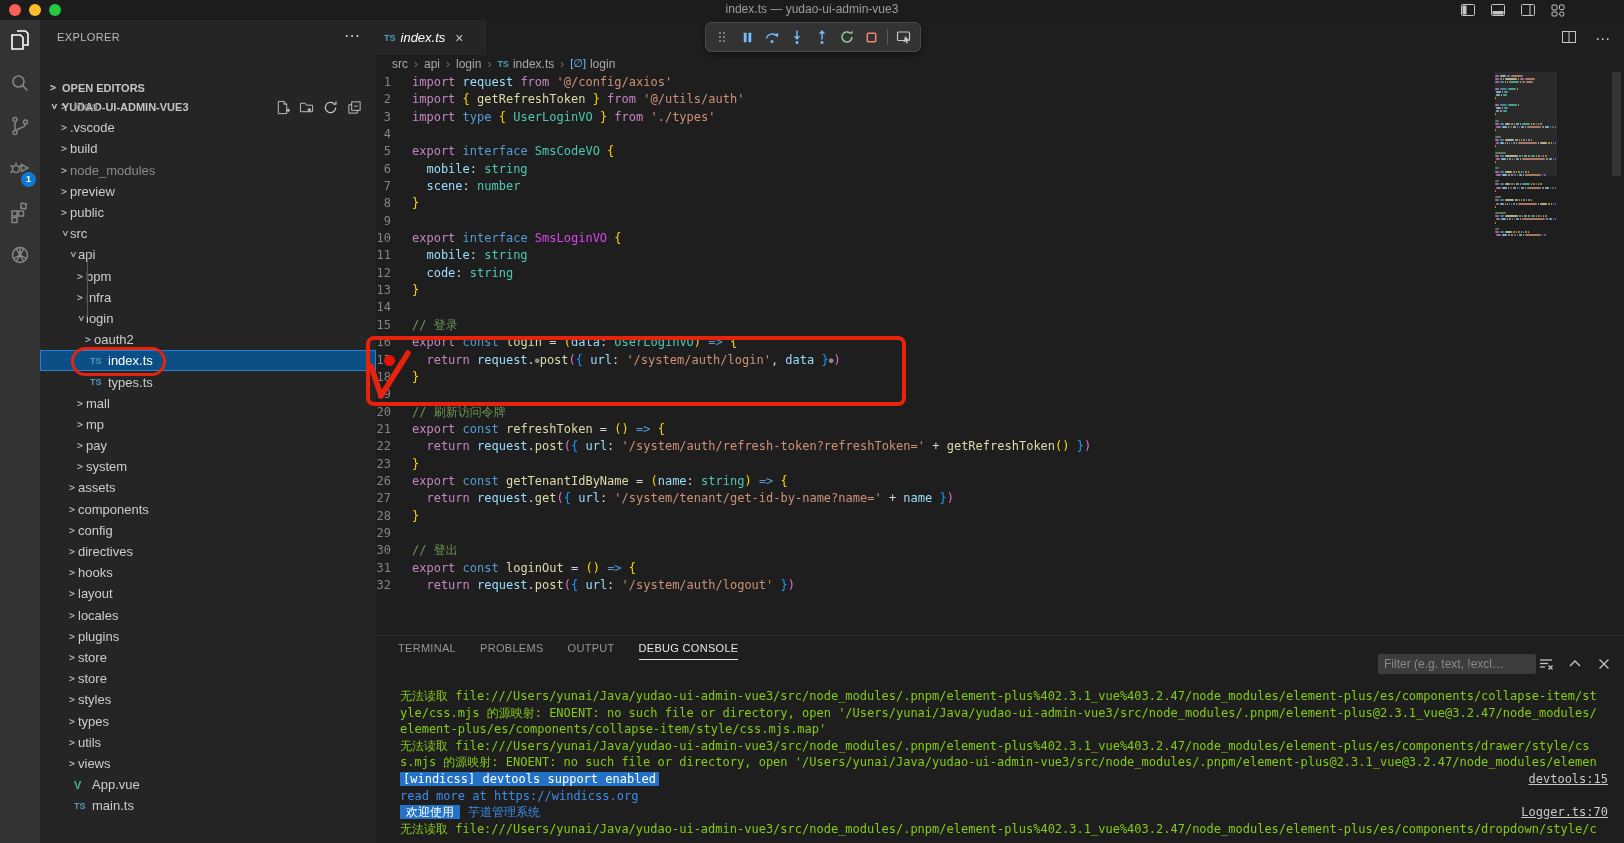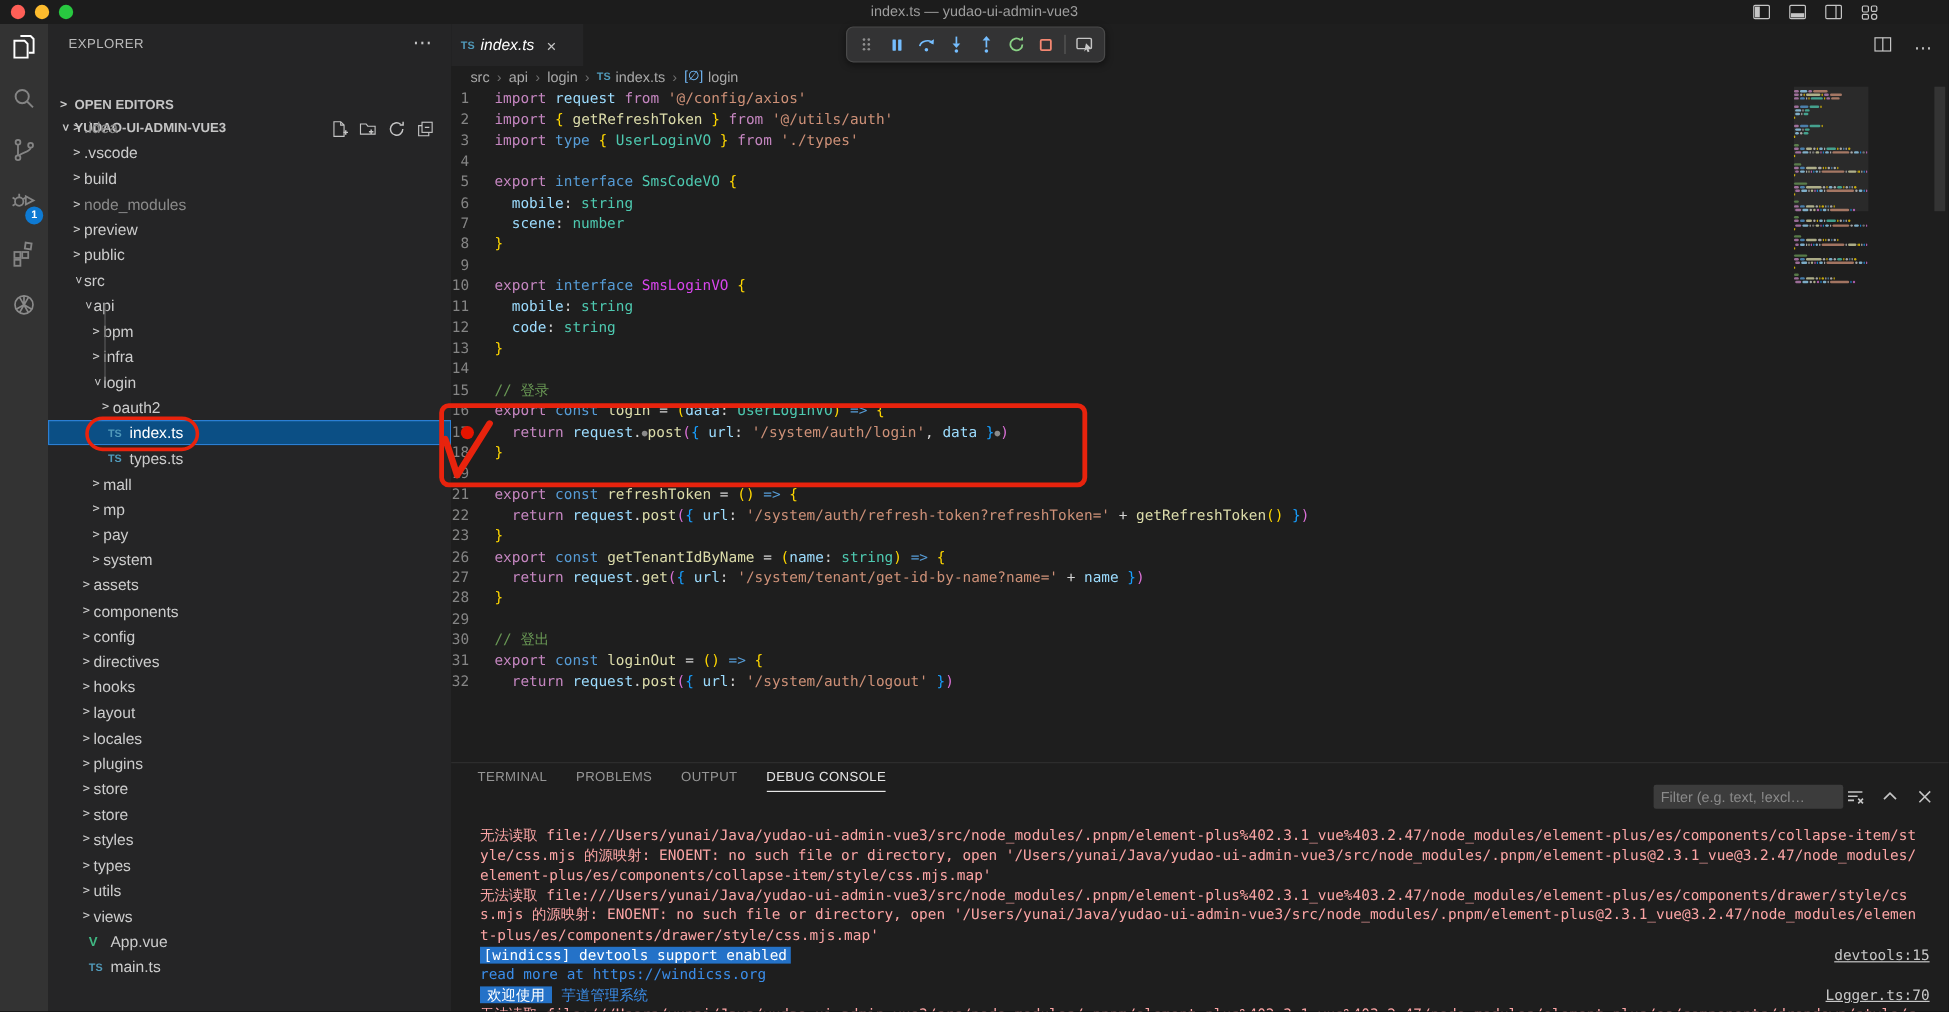--- a/index.html
+++ b/index.html
@@ -92,21 +92,21 @@
   .ptab { font-size:11px; letter-spacing:.3px; color:#969696; padding-bottom:5px; cursor:pointer; }
   .ptab.active { color:#e7e7e7; border-bottom:1px solid #e7e7e7; }
   .pfilter { position:absolute; right:88px; top:18px; width:158px; height:20px; background:#3c3c3c; border:none;
     border-radius:2px; color:#bbbbbb; font-size:12px; padding:0 6px; outline:none; }
   .pfilter::placeholder { color:#8a8a8a; }
   .picons { position:absolute; right:12px; top:20px; display:flex; gap:13px; align-items:center; }
   .picons svg, .picons span { cursor:pointer; }
   #console { position:absolute; left:0; top:44px; width:100%; height:164px; overflow:hidden;
     font-family:"DejaVu Sans Mono","Liberation Mono",monospace; font-size:12px; }
   .crow { position:relative; height:16.6px; line-height:16.6px; white-space:pre; padding-left:24px; }
-  .crow.err { color:#fca5a5; }
+  .crow.err { color:#84cc16; }
   .crow.lnk { color:#3b8eea; }
   .hl-blue { background:#2472c8; color:#ffffff; padding:0 3px; }
   .badge-blue { background:#2472c8; color:#ffffff; padding:0 6px; margin-right:8px; }
   .welcome-txt { color:#3b8eea; }
   .srclink { position:absolute; right:16px; top:0; color:#c8c8c8; text-decoration:underline; cursor:pointer; }
 
   
   .anno { position:absolute; z-index:60; pointer-events:none; }
   .anno-box { left:366px; top:336px; width:540px; height:70px; border:4px solid #e8230d; border-radius:8px; }
   .anno-oval { left:71px; top:347px; width:95px; height:29px; border:3px solid #e8230d; border-radius:15px; }
@@ -482,20 +482,21 @@
           <div class="cl"><span class="ln">10</span><span style="color: rgb(197, 134, 192);">export</span><span style="color: rgb(86, 156, 214);"> interface</span><span style="color: #d946ef;"> SmsLoginVO </span><span style="color: rgb(255, 215, 0);">{</span></div>
           <div class="cl"><span class="ln">11</span><span style="color: rgb(156, 220, 254);">  mobile</span><span style="color: rgb(212, 212, 212);">: </span><span style="color: rgb(78, 201, 176);">string</span></div>
           <div class="cl"><span class="ln">12</span><span style="color: rgb(156, 220, 254);">  code</span><span style="color: rgb(212, 212, 212);">: </span><span style="color: rgb(78, 201, 176);">string</span></div>
           <div class="cl"><span class="ln">13</span><span style="color: rgb(255, 215, 0);">}</span></div>
           <div class="cl"><span class="ln">14</span></div>
           <div class="cl"><span class="ln">15</span><span style="color: rgb(106, 153, 85);">// 登录</span></div>
           <div class="cl"><span class="ln">16</span><span style="color: rgb(197, 134, 192);">export</span><span style="color: rgb(86, 156, 214);"> const</span><span style="color: rgb(220, 220, 170);"> login</span><span style="color: rgb(212, 212, 212);"> = </span><span style="color: rgb(255, 215, 0);">(</span><span style="color: rgb(156, 220, 254);">data</span><span style="color: rgb(212, 212, 212);">: </span><span style="color: rgb(78, 201, 176);">UserLoginVO</span><span style="color: rgb(255, 215, 0);">)</span><span style="color: rgb(212, 212, 212);"> </span><span style="color: rgb(86, 156, 214);">=&gt;</span><span style="color: rgb(212, 212, 212);"> </span><span style="color: rgb(255, 215, 0);">{</span></div>
           <div class="cl"><span class="ln">17</span><span class="bp" style="background: rgb(229, 20, 0);"></span><span style="color: rgb(197, 134, 192);">  return</span><span style="color: rgb(156, 220, 254);"> request</span><span style="color: rgb(212, 212, 212);">.</span><span class="inline-dot" style="color: rgb(138, 138, 138);">●</span><span style="color: rgb(220, 220, 170);">post</span><span style="color: rgb(218, 112, 214);">(</span><span style="color: rgb(23, 159, 255);">{</span><span style="color: rgb(156, 220, 254);"> url</span><span style="color: rgb(212, 212, 212);">: </span><span style="color: rgb(206, 145, 120);">'/system/auth/login'</span><span style="color: rgb(212, 212, 212);">,</span><span style="color: rgb(156, 220, 254);"> data </span><span style="color: rgb(23, 159, 255);">}</span><span class="inline-dot" style="color: rgb(138, 138, 138);">●</span><span style="color: rgb(218, 112, 214);">)</span></div>
           <div class="cl"><span class="ln">18</span><span style="color: rgb(255, 215, 0);">}</span></div>
           <div class="cl"><span class="ln">19</span></div>
+          <div class="cl"><span class="ln">20</span><span style="color: rgb(106, 153, 85);">// 刷新访问令牌</span></div>
           <div class="cl"><span class="ln">21</span><span style="color: rgb(197, 134, 192);">export</span><span style="color: rgb(86, 156, 214);"> const</span><span style="color: rgb(220, 220, 170);"> refreshToken</span><span style="color: rgb(212, 212, 212);"> = </span><span style="color: rgb(255, 215, 0);">(</span><span style="color: rgb(255, 215, 0);">)</span><span style="color: rgb(212, 212, 212);"> </span><span style="color: rgb(86, 156, 214);">=&gt;</span><span style="color: rgb(212, 212, 212);"> </span><span style="color: rgb(255, 215, 0);">{</span></div>
           <div class="cl"><span class="ln">22</span><span style="color: rgb(197, 134, 192);">  return</span><span style="color: rgb(156, 220, 254);"> request</span><span style="color: rgb(212, 212, 212);">.</span><span style="color: rgb(220, 220, 170);">post</span><span style="color: rgb(218, 112, 214);">(</span><span style="color: rgb(23, 159, 255);">{</span><span style="color: rgb(156, 220, 254);"> url</span><span style="color: rgb(212, 212, 212);">: </span><span style="color: rgb(206, 145, 120);">'/system/auth/refresh-token?refreshToken='</span><span style="color: rgb(212, 212, 212);"> + </span><span style="color: rgb(220, 220, 170);">getRefreshToken</span><span style="color: rgb(255, 215, 0);">(</span><span style="color: rgb(255, 215, 0);">)</span><span style="color: rgb(212, 212, 212);"> </span><span style="color: rgb(23, 159, 255);">}</span><span style="color: rgb(218, 112, 214);">)</span></div>
           <div class="cl"><span class="ln">23</span><span style="color: rgb(255, 215, 0);">}</span></div>
           <div class="cl"><span class="ln">26</span><span style="color: rgb(197, 134, 192);">export</span><span style="color: rgb(86, 156, 214);"> const</span><span style="color: rgb(220, 220, 170);"> getTenantIdByName</span><span style="color: rgb(212, 212, 212);"> = </span><span style="color: rgb(255, 215, 0);">(</span><span style="color: rgb(156, 220, 254);">name</span><span style="color: rgb(212, 212, 212);">: </span><span style="color: rgb(78, 201, 176);">string</span><span style="color: rgb(255, 215, 0);">)</span><span style="color: rgb(212, 212, 212);"> </span><span style="color: rgb(86, 156, 214);">=&gt;</span><span style="color: rgb(212, 212, 212);"> </span><span style="color: rgb(255, 215, 0);">{</span></div>
           <div class="cl"><span class="ln">27</span><span style="color: rgb(197, 134, 192);">  return</span><span style="color: rgb(156, 220, 254);"> request</span><span style="color: rgb(212, 212, 212);">.</span><span style="color: rgb(220, 220, 170);">get</span><span style="color: rgb(218, 112, 214);">(</span><span style="color: rgb(23, 159, 255);">{</span><span style="color: rgb(156, 220, 254);"> url</span><span style="color: rgb(212, 212, 212);">: </span><span style="color: rgb(206, 145, 120);">'/system/tenant/get-id-by-name?name='</span><span style="color: rgb(212, 212, 212);"> + </span><span style="color: rgb(156, 220, 254);">name </span><span style="color: rgb(23, 159, 255);">}</span><span style="color: rgb(218, 112, 214);">)</span></div>
           <div class="cl"><span class="ln">28</span><span style="color: rgb(255, 215, 0);">}</span></div>
           <div class="cl"><span class="ln">29</span></div>
           <div class="cl"><span class="ln">30</span><span style="color: rgb(106, 153, 85);">// 登出</span></div>
           <div class="cl"><span class="ln">31</span><span style="color: rgb(197, 134, 192);">export</span><span style="color: rgb(86, 156, 214);"> const</span><span style="color: rgb(220, 220, 170);"> loginOut</span><span style="color: rgb(212, 212, 212);"> = </span><span style="color: rgb(255, 215, 0);">(</span><span style="color: rgb(255, 215, 0);">)</span><span style="color: rgb(212, 212, 212);"> </span><span style="color: rgb(86, 156, 214);">=&gt;</span><span style="color: rgb(212, 212, 212);"> </span><span style="color: rgb(255, 215, 0);">{</span></div>
           <div class="cl"><span class="ln">32</span><span style="color: rgb(197, 134, 192);">  return</span><span style="color: rgb(156, 220, 254);"> request</span><span style="color: rgb(212, 212, 212);">.</span><span style="color: rgb(220, 220, 170);">post</span><span style="color: rgb(218, 112, 214);">(</span><span style="color: rgb(23, 159, 255);">{</span><span style="color: rgb(156, 220, 254);"> url</span><span style="color: rgb(212, 212, 212);">: </span><span style="color: rgb(206, 145, 120);">'/system/auth/logout' </span><span style="color: rgb(23, 159, 255);">}</span><span style="color: rgb(218, 112, 214);">)</span></div>
@@ -879,21 +880,20 @@
               <path d="M3.5 3.5l9 9M12.5 3.5l-9 9"></path>
             </svg></span>
       </div>
     </div>
     <div id="console" style="padding-top: 8px;">
         <div class="crow err">无法读取 file:///Users/yunai/Java/yudao-ui-admin-vue3/src/node_modules/.pnpm/element-plus%402.3.1_vue%403.2.47/node_modules/element-plus/es/components/collapse-item/st</div>
         <div class="crow err">yle/css.mjs 的源映射: ENOENT: no such file or directory, open '/Users/yunai/Java/yudao-ui-admin-vue3/src/node_modules/.pnpm/element-plus@2.3.1_vue@3.2.47/node_modules/</div>
         <div class="crow err">element-plus/es/components/collapse-item/style/css.mjs.map'</div>
         <div class="crow err">无法读取 file:///Users/yunai/Java/yudao-ui-admin-vue3/src/node_modules/.pnpm/element-plus%402.3.1_vue%403.2.47/node_modules/element-plus/es/components/drawer/style/cs</div>
         <div class="crow err">s.mjs 的源映射: ENOENT: no such file or directory, open '/Users/yunai/Java/yudao-ui-admin-vue3/src/node_modules/.pnpm/element-plus@2.3.1_vue@3.2.47/node_modules/elemen</div>
-        <div class="crow err">t-plus/es/components/drawer/style/css.mjs.map'</div>
         <div class="crow"><span class="hl-blue">[windicss] devtools support enabled</span><span class="srclink">devtools:15</span></div>
         <div class="crow lnk">read more at https://windicss.org</div>
         <div class="crow"><span class="badge-blue">欢迎使用</span><span class="welcome-txt">芋道管理系统</span><span class="srclink">Logger.ts:70</span></div>
         <div class="crow err">无法读取 file:///Users/yunai/Java/yudao-ui-admin-vue3/src/node_modules/.pnpm/element-plus%402.3.1_vue%403.2.47/node_modules/element-plus/es/components/dropdown/style/c</div>
       </div>
   </div>
 
   <div class="anno anno-box"></div>
   <div class="anno anno-oval"></div>
   <svg class="anno anno-check" width="56" height="58" viewBox="0 0 56 58">

